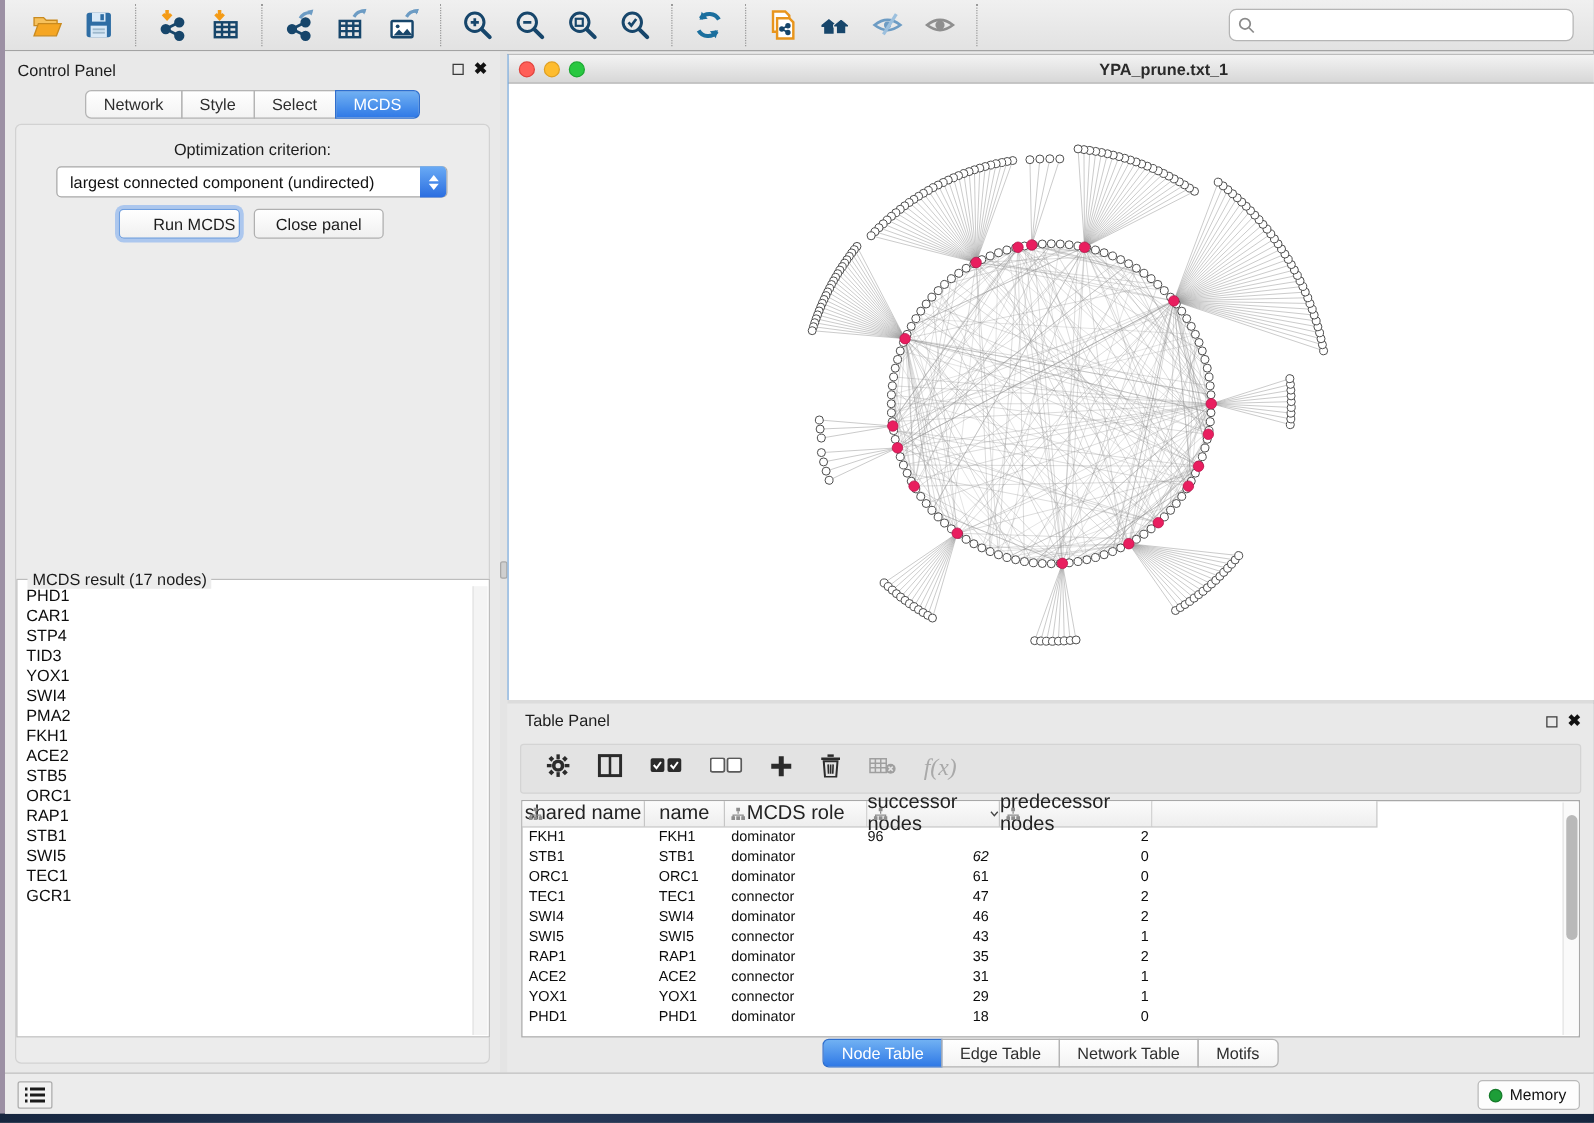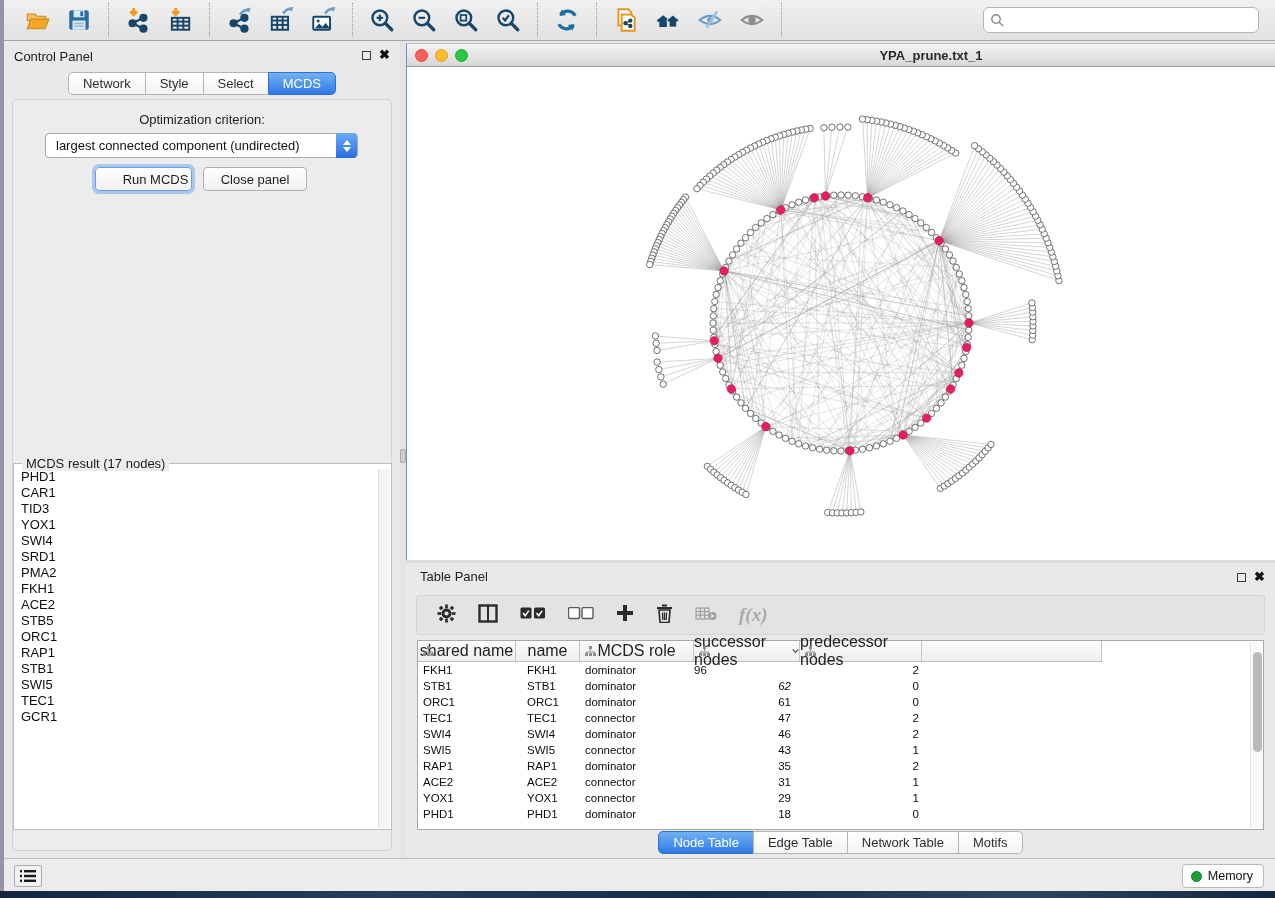--- a/index.html
+++ b/index.html
@@ -84,21 +84,21 @@
   #net-title { position:absolute; left:0; right:0; top:4px; text-align:center;
     font-size:13px; font-weight:bold; color:#2a2a2a; transform:translateX(90px); }
   #network-canvas { position:absolute; left:0; top:23px; right:0; bottom:0; background:#fff; }
 
   
   #h-splitter { left:406px; top:560px; width:869px; height:3px; background:#dcdcdc; }
   #table-panel { left:406px; top:563px; width:869px; height:295px; background:#e9e9e9; }
   #tp-title { position:absolute; left:14px; top:6px; font-size:13px; color:#1c1c1c; }
   #tp-toolbar { position:absolute; left:10px; top:32px; right:10px; height:40px;
     background:#e3e3e3; border:1px solid #d4d4d4; border-radius:3px;
-    display:flex; align-items:center; gap:22px; padding-left:20px;font-weight:bold; }
+    display:flex; align-items:center; gap:22px; padding-left:20px; }
   .fx-label { font-family:"Liberation Serif", serif; font-style:italic; font-size:19px; color:#a9a9a9; }
   #table-box { position:absolute; left:11px; top:77px; width:847px; height:190px;
     background:#fff; border:1px solid #a8a8a8; }
   #table-header { position:absolute; left:0; top:0; height:21px; display:flex;
     border-bottom:1px solid #bdbdbd; }
   .th { position:relative; height:20px; background:linear-gradient(#fbfbfb,#eeeeee);
     border-right:1px solid #c6c6c6; display:flex; align-items:center; justify-content:center;
     font-size:16px; color:#222; gap:5px; }
   .th .h-icon { position:absolute; left:5px; top:5px; }
   #table-body { position:absolute; left:0; top:21px; right:14px; bottom:0; overflow:hidden; }
@@ -318,24 +318,24 @@
         <span class="spin-arrow spin-down"></span>
     </span>
   </div>
   <div id="run-btn" class="push-btn">Run MCDS</div>
   <div id="closepanel-btn" class="push-btn">Close panel</div>
   <div id="mcds-fieldset">
     <div id="mcds-legend">MCDS result (17 nodes)</div>
     <div id="mcds-list">
         <div class="mcds-item">PHD1</div>
         <div class="mcds-item">CAR1</div>
+        <div class="mcds-item">STP4</div>
         <div class="mcds-item">TID3</div>
         <div class="mcds-item">YOX1</div>
         <div class="mcds-item">SWI4</div>
-        <div class="mcds-item">SRD1</div>
         <div class="mcds-item">PMA2</div>
         <div class="mcds-item">FKH1</div>
         <div class="mcds-item">ACE2</div>
         <div class="mcds-item">STB5</div>
         <div class="mcds-item">ORC1</div>
         <div class="mcds-item">RAP1</div>
         <div class="mcds-item">STB1</div>
         <div class="mcds-item">SWI5</div>
         <div class="mcds-item">TEC1</div>
         <div class="mcds-item">GCR1</div>

